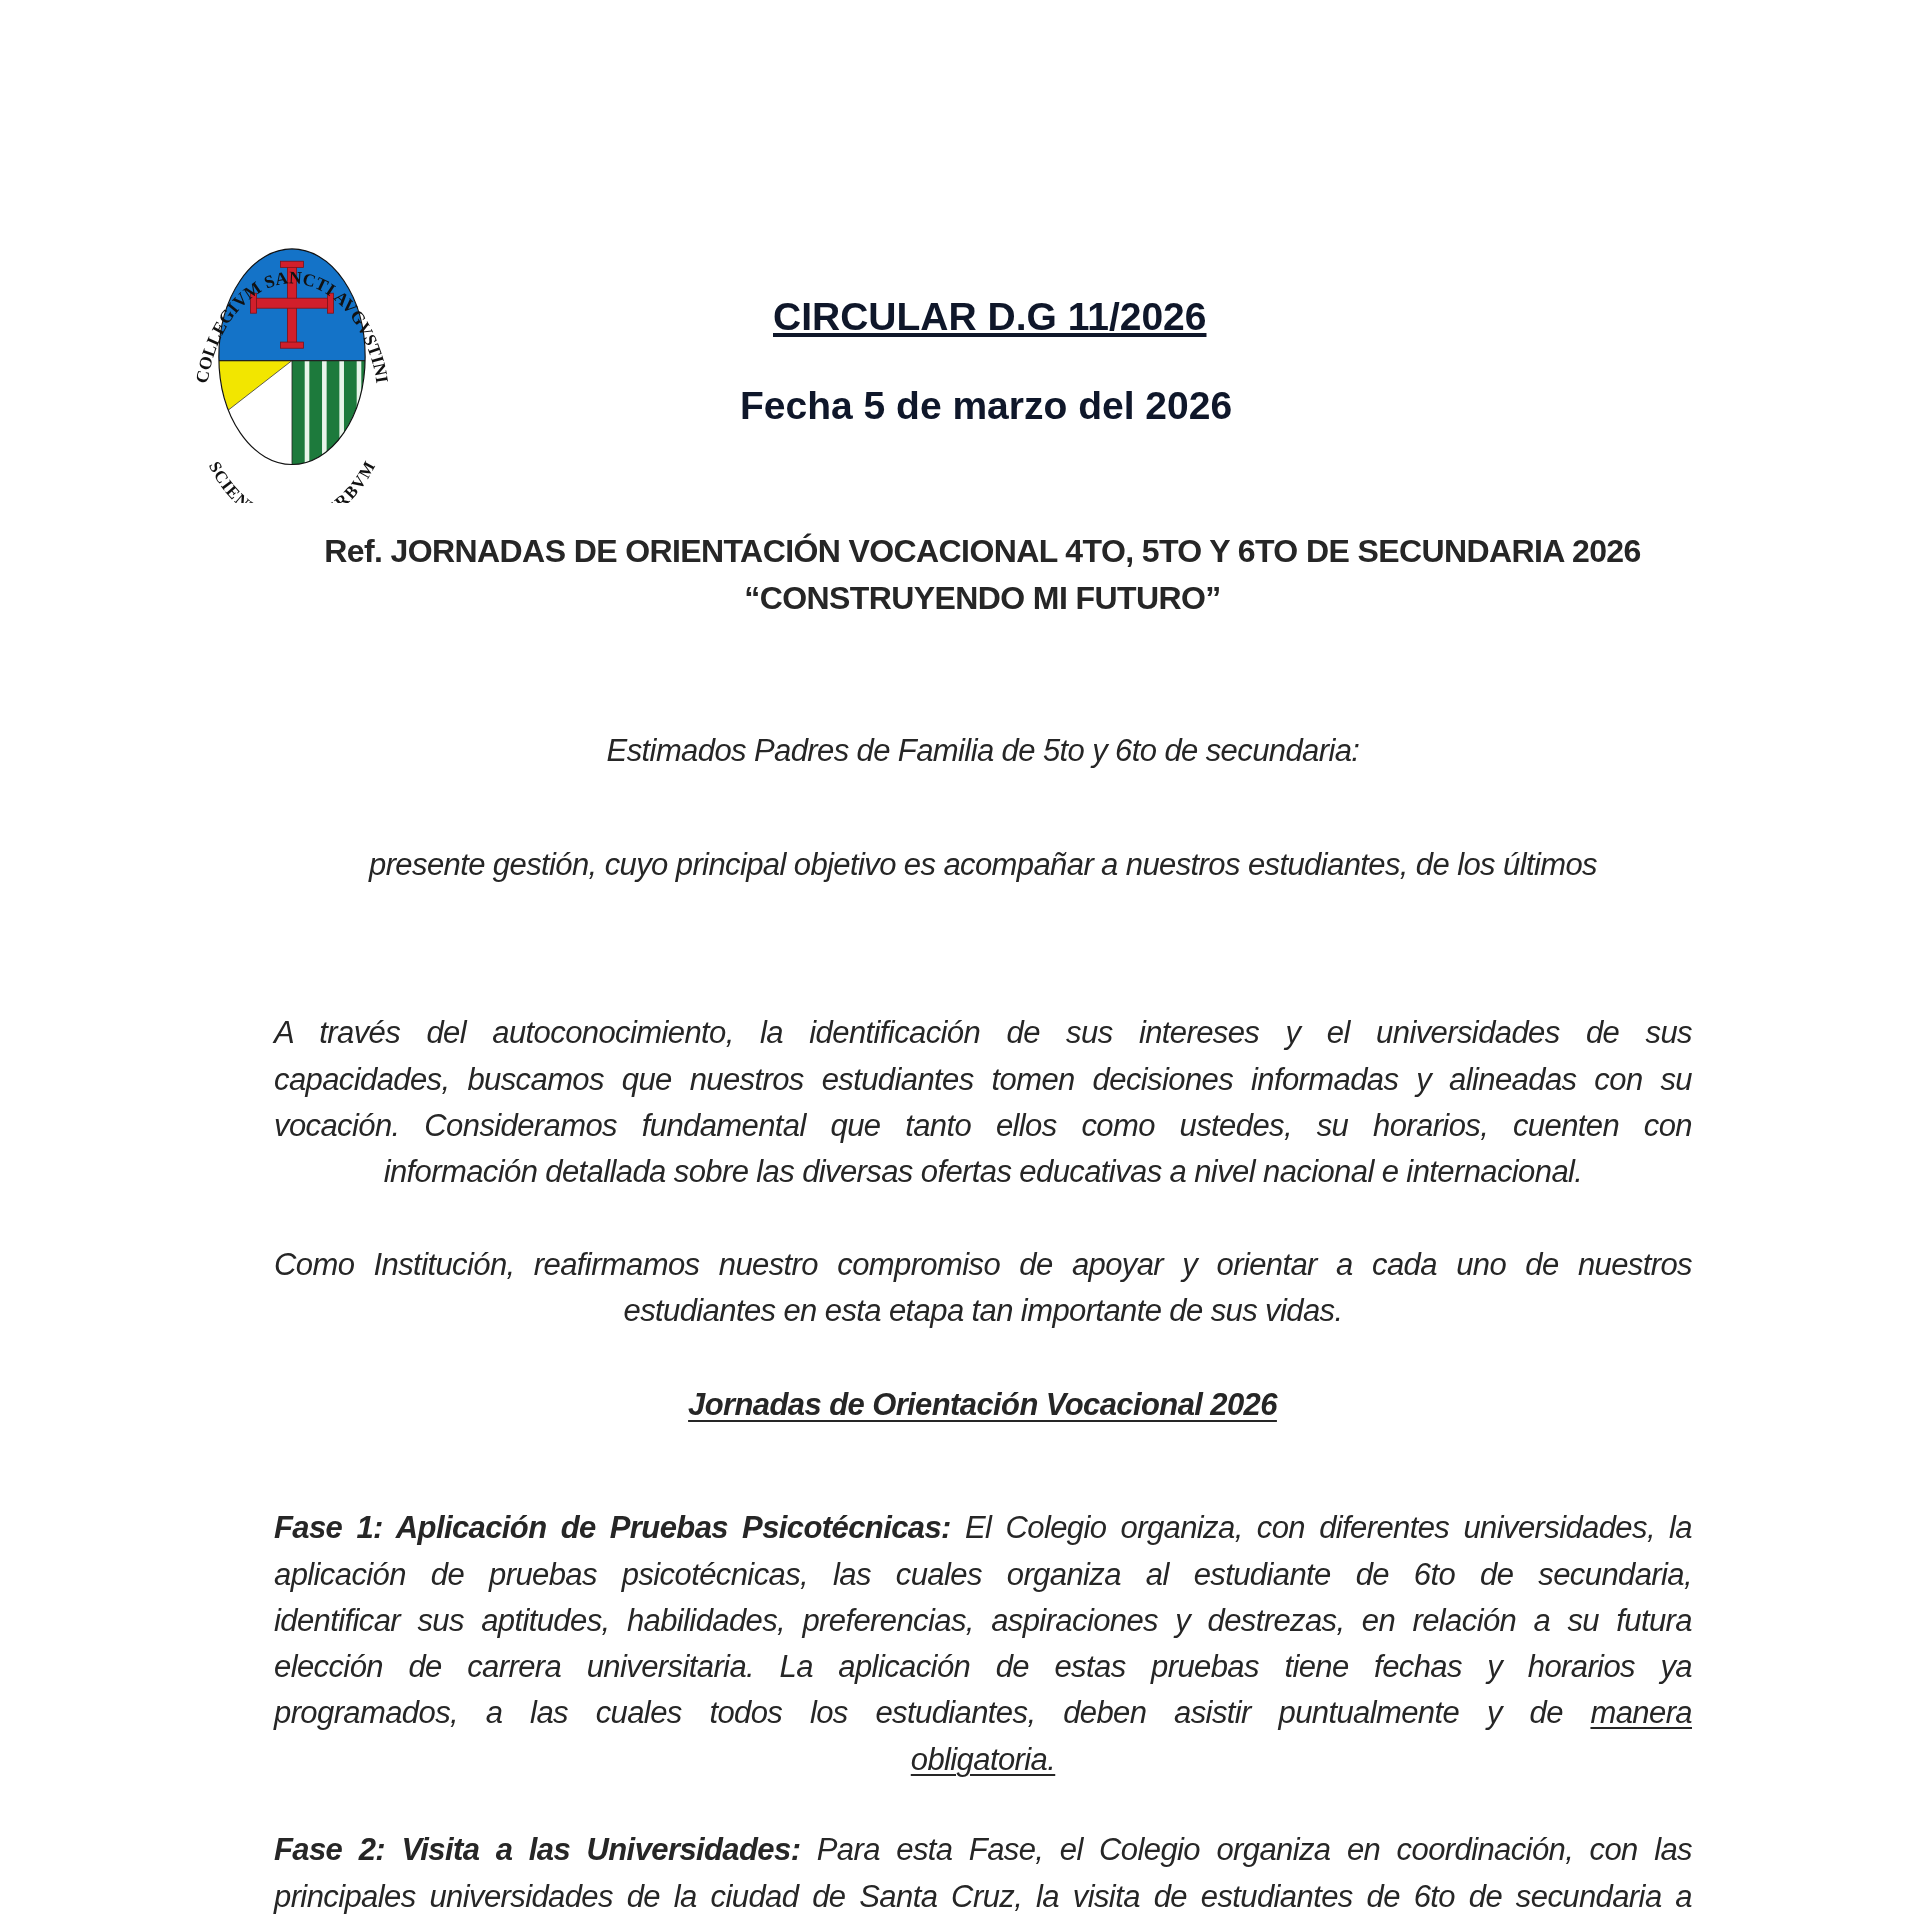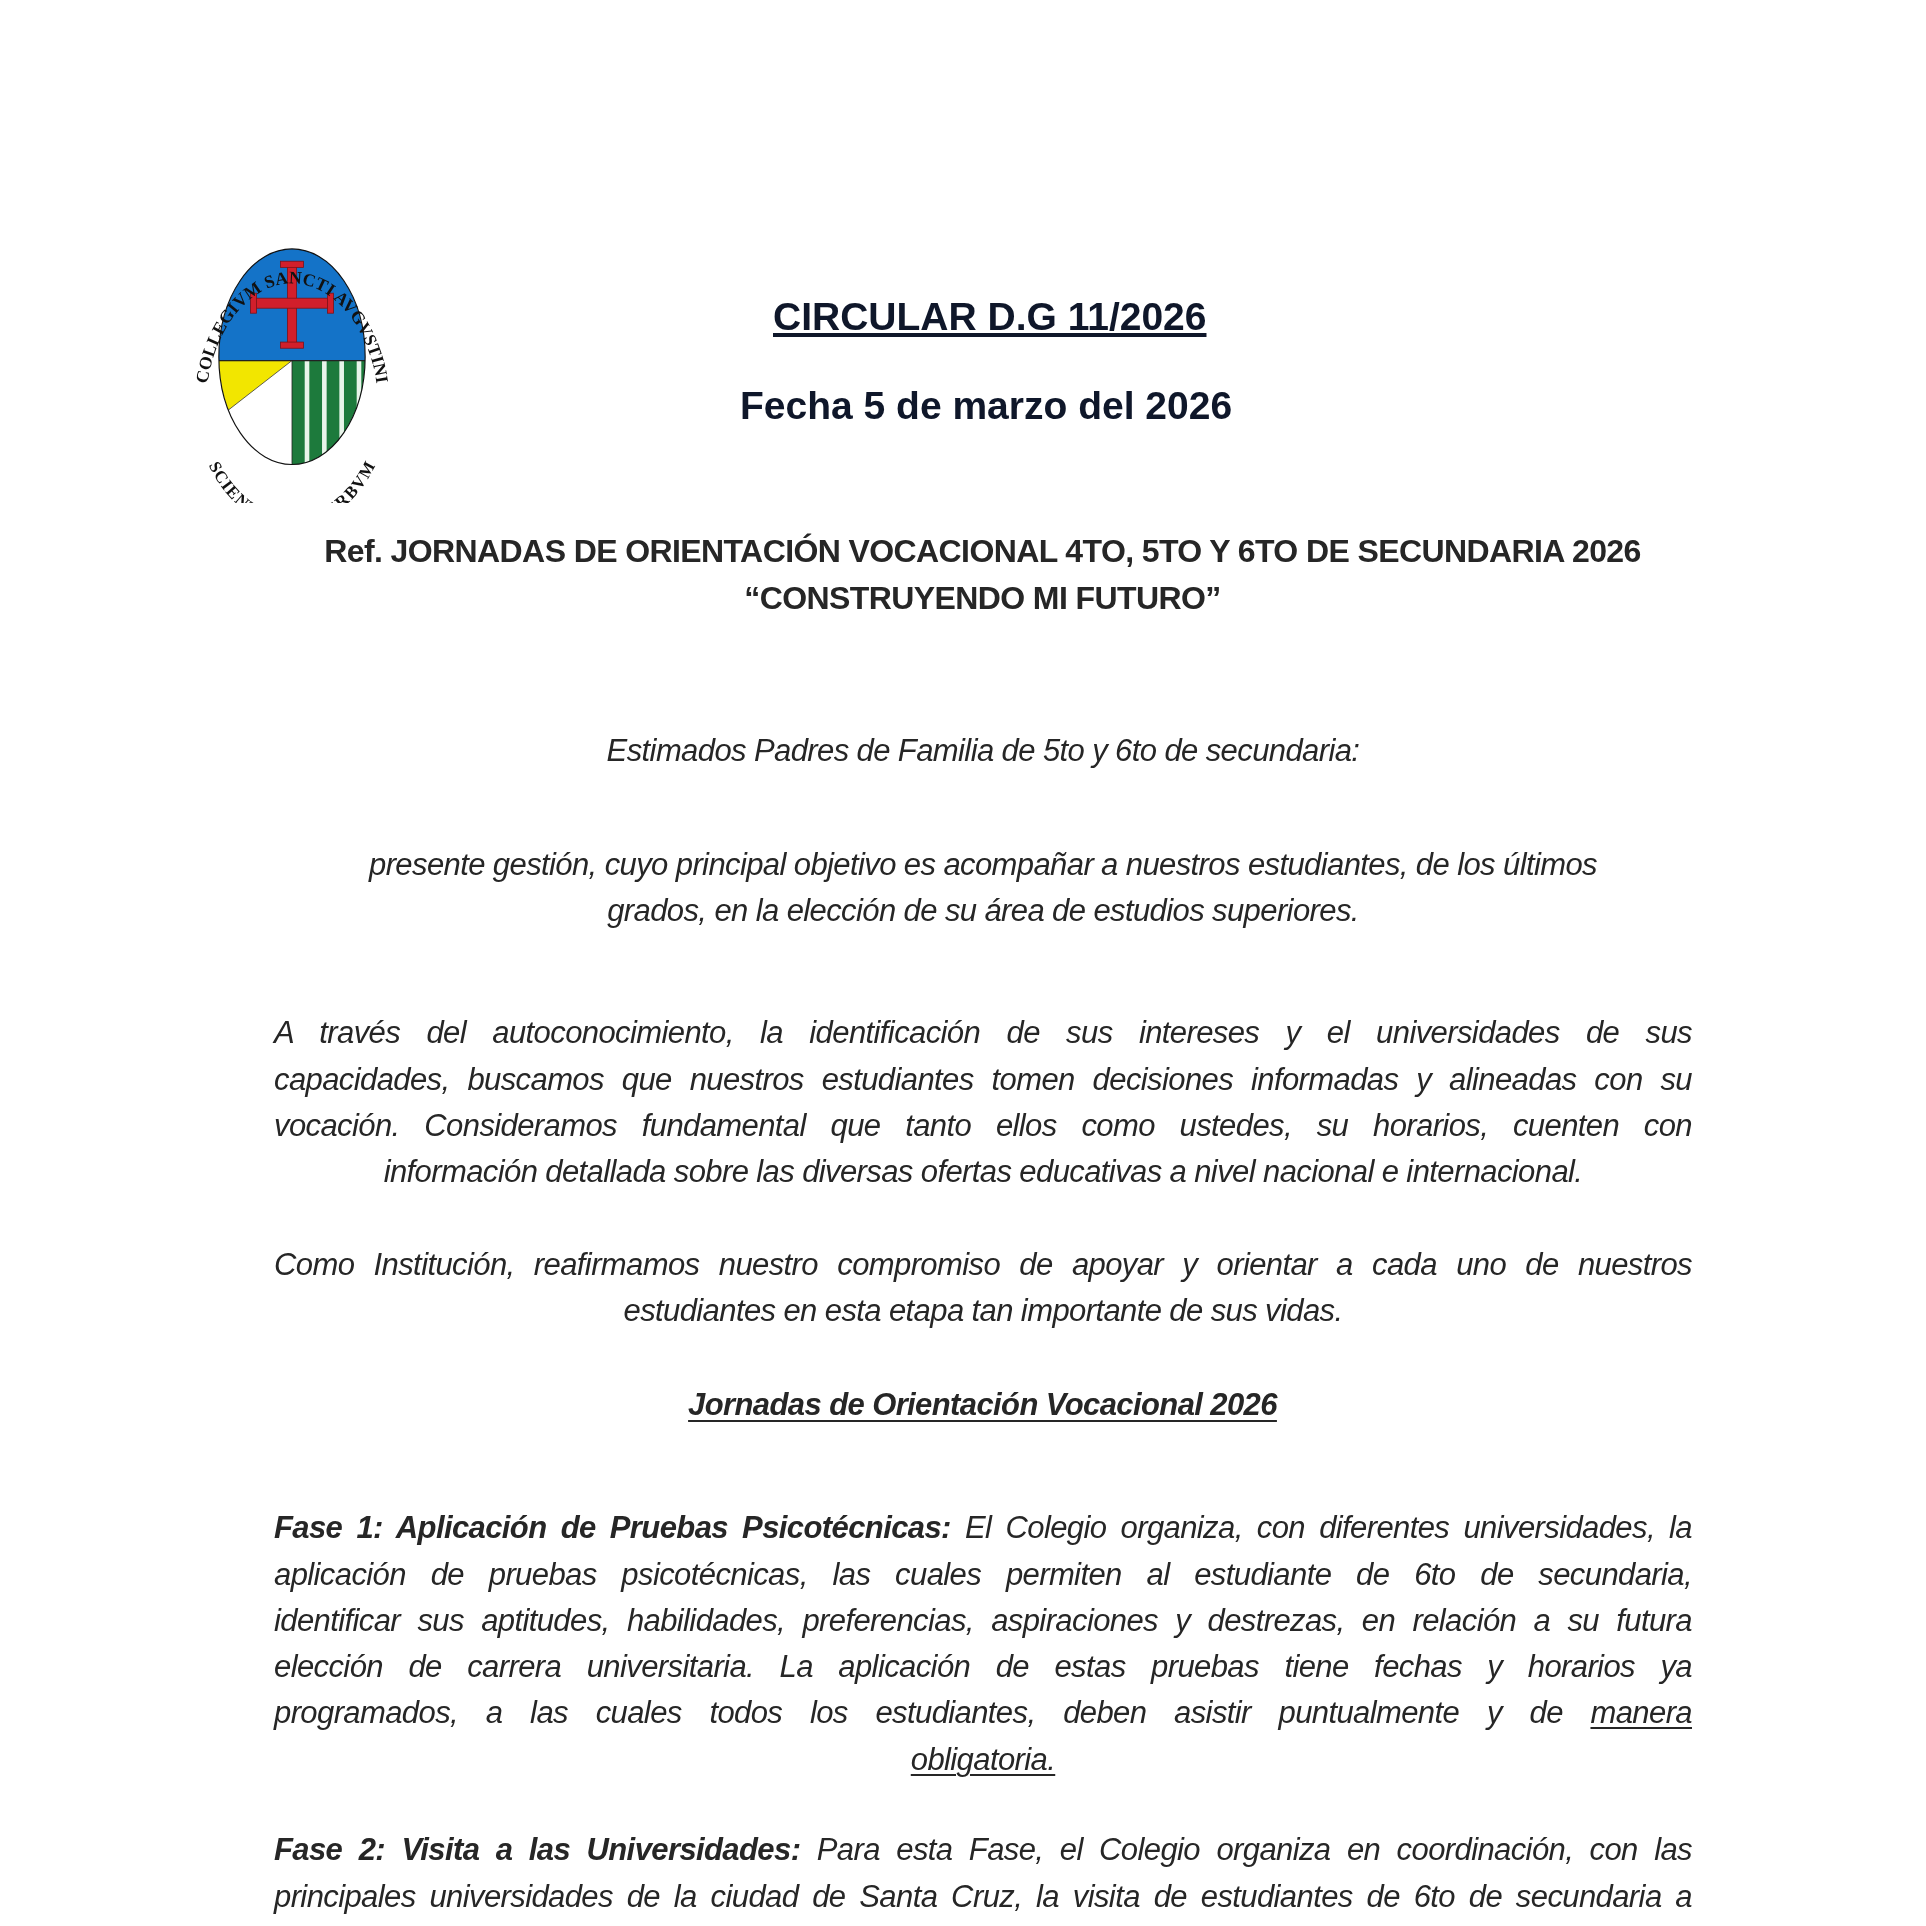--- a/index.html
+++ b/index.html
@@ -76,36 +76,35 @@
 
   <div class="hdr hdr-circular">CIRCULAR D.G 11/2026</div>
   <div class="hdr hdr-fecha">Fecha 5 de marzo del 2026</div>
 
   <div class="ref ref-1">Ref. JORNADAS DE ORIENTACIÓN VOCACIONAL 4TO, 5TO Y 6TO DE SECUNDARIA 2026</div>
   <div class="ref ref-2">“CONSTRUYENDO MI FUTURO”</div>
 
   <div class="line" style="top:735px">Estimados Padres de Familia de 5to y 6to de secundaria:</div>
 
   <div class="line" style="top:849px">presente gestión, cuyo principal objetivo es acompañar a nuestros estudiantes, de los últimos</div>
-  <div class="line" style="top:895px">grados, en la elección de su área de estudios superiores.</div>
 
   <div class="line j" style="top:1017px">A través del autoconocimiento, la identificación de sus intereses y el universidades de sus</div>
   <div class="line j" style="top:1064px">capacidades, buscamos que nuestros estudiantes tomen decisiones informadas y alineadas con su</div>
   <div class="line j" style="top:1110px">vocación. Consideramos fundamental que tanto ellos como ustedes, su horarios, cuenten con</div>
   <div class="line" style="top:1156px">información detallada sobre las diversas ofertas educativas a nivel nacional e internacional.</div>
 
   <div class="line j" style="top:1249px">Como Institución, reafirmamos nuestro compromiso de apoyar y orientar a cada uno de nuestros</div>
   <div class="line" style="top:1295px">estudiantes en esta etapa tan importante de sus vidas.</div>
 
   <div class="section-heading" style="top:1389px">
     <span>Jornadas de Orientación Vocacional 2026</span>
   </div>
 
   <div class="line j" style="top:1512px"><span class="b">Fase 1:  Aplicación de Pruebas Psicotécnicas:</span><span> El Colegio organiza, con diferentes universidades, la</span></div>
-  <div class="line j" style="top:1559px">aplicación de pruebas psicotécnicas, las cuales permiten al estudiante de 6to de secundaria,</div>
+  <div class="line j" style="top:1559px">aplicación de pruebas psicotécnicas, las cuales organiza al estudiante de 6to de secundaria,</div>
   <div class="line j" style="top:1605px">identificar sus aptitudes, habilidades, preferencias, aspiraciones y destrezas, en relación a su futura</div>
   <div class="line j" style="top:1651px">elección de carrera universitaria. La aplicación de estas pruebas tiene fechas y horarios ya</div>
   <div class="line j" style="top:1697px"><span>programados, a las cuales todos los estudiantes, deben asistir puntualmente y de </span><span class="u">manera</span></div>
   <div class="line" style="top:1744px"><span class="u">obligatoria.</span></div>
 
   <div class="line j" style="top:1834px"><span class="b">Fase 2: Visita a las Universidades:</span><span> Para esta Fase, el Colegio organiza en coordinación, con las</span></div>
   <div class="line j" style="top:1881px">principales universidades de la ciudad de Santa Cruz, la visita de estudiantes de 6to de secundaria a</div>
 
 </div>
 

